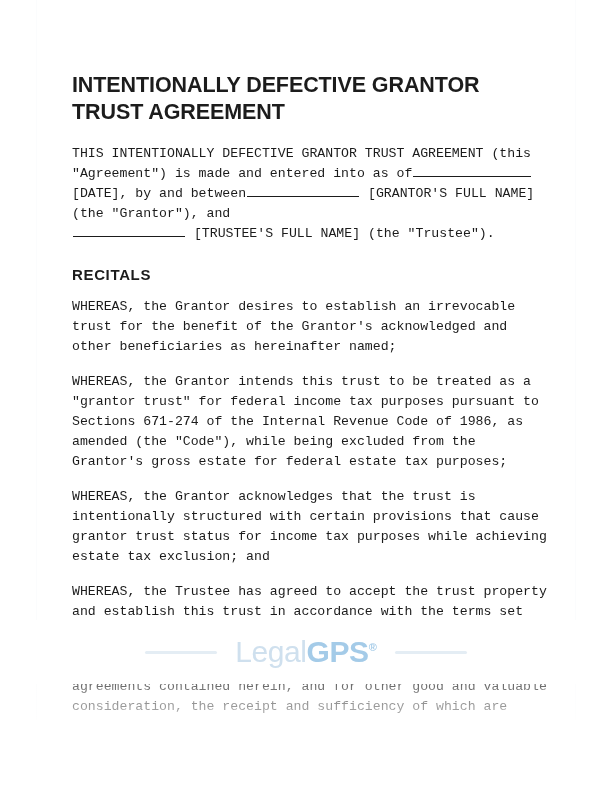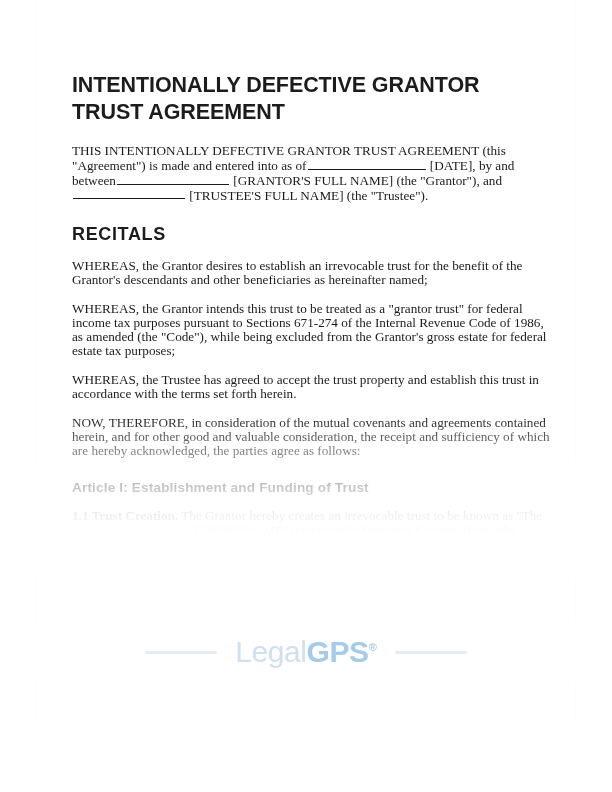--- a/index.html
+++ b/index.html
@@ -52,42 +52,42 @@
     font-size: 21.5px;
     line-height: 27px;
     letter-spacing: -0.1px;
     color: #1c1c1c;
     margin: 0 0 18px 0;
     max-width: 470px;
   }
 
   
   .para {
-    font-family: Liberation Serif, serif;
+    font-family: Liberation Mono, monospace;
     font-size: 13.2px;
-    line-height: 14px;
+    line-height: 20px;
     color: #1b1b1b;
     margin: 0 0 15px 0;
     text-align: left;
   }
   .para .blank {
     display: inline-block;
     border-bottom: 1px solid #1b1b1b;
     width: 118px;
     height: 0.82em;
     vertical-align: baseline;
     margin: 0 1px;
   }
   .para .blank.narrow { width: 112px; }
 
   
   .section-heading {
     font-family: "Liberation Sans", sans-serif;
     font-weight: bold;
-    font-size: 18px;
+    font-size: 15px;
     letter-spacing: 0.65px;
     color: #1c1c1c;
     margin: 22px 0 14px 0;
   }
 
   
   .article-heading {
     font-family: "Liberation Sans", sans-serif;
     font-weight: bold;
     font-size: 13.6px;
@@ -177,22 +177,23 @@
   <div class="page-edge-right"></div>
 
   <div class="content">
 
     <h1 class="doc-title">INTENTIONALLY DEFECTIVE GRANTOR TRUST AGREEMENT</h1>
 
     <p class="para"><span>THIS INTENTIONALLY DEFECTIVE GRANTOR TRUST AGREEMENT (this "Agreement") is made and entered into as of</span><span class="blank"></span> <span>[DATE], by and between</span><span class="blank narrow"></span> <span>[GRANTOR'S FULL NAME] (the "Grantor"), and</span><br><span class="blank narrow"></span> <span>[TRUSTEE'S FULL NAME] (the "Trustee").</span></p>
 
     <h2 class="section-heading">RECITALS</h2>
 
-    <p class="para">WHEREAS, the Grantor desires to establish an irrevocable trust for the benefit of the Grantor's descendants and other beneficiaries as hereinafter named;</p>
+    <p class="para">WHEREAS, the Grantor desires to establish an irrevocable trust for the benefit of the Grantor's acknowledged and other beneficiaries as hereinafter named;</p>
     <p class="para">WHEREAS, the Grantor intends this trust to be treated as a "grantor trust" for federal income tax purposes pursuant to Sections 671-274 of the Internal Revenue Code of 1986, as amended (the "Code"), while being excluded from the Grantor's gross estate for federal estate tax purposes;</p>
+    <p class="para">WHEREAS, the Grantor acknowledges that the trust is intentionally structured with certain provisions that cause grantor trust status for income tax purposes while achieving estate tax exclusion; and</p>
     <p class="para">WHEREAS, the Trustee has agreed to accept the trust property and establish this trust in accordance with the terms set forth herein.</p>
 
     <div class="fade-zone">
 
       <p class="para">NOW, THEREFORE, in consideration of the mutual covenants and agreements contained herein, and for other good and valuable consideration, the receipt and sufficiency of which are hereby acknowledged, the parties agree as follows:</p>
 
       <h2 class="article-heading">Article I: Establishment and Funding of Trust</h2>
 
       <p class="para"><span class="bold-run">1.1 Trust Creation.</span> <span>The Grantor hereby creates an irrevocable trust to be known as "The</span><span class="blank"></span> <span>[TRUST NAME] Intentionally Defective Grantor Trust" (the "Trust"). The Grantor simultaneously transfers to the Trustee the property described in Schedule A attached hereto, receipt of which the Trustee hereby acknowledges. The Trustee agrees to hold, administer, and distribute such property, and any subsequently</span></p>
 

